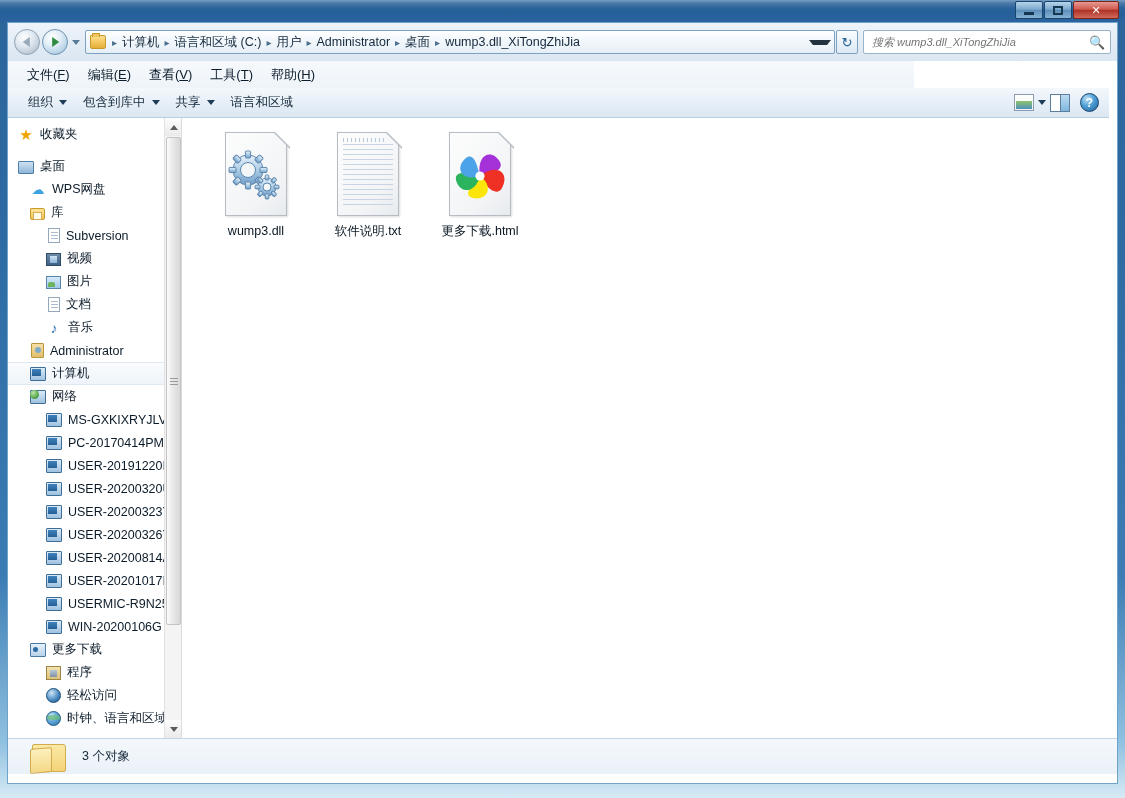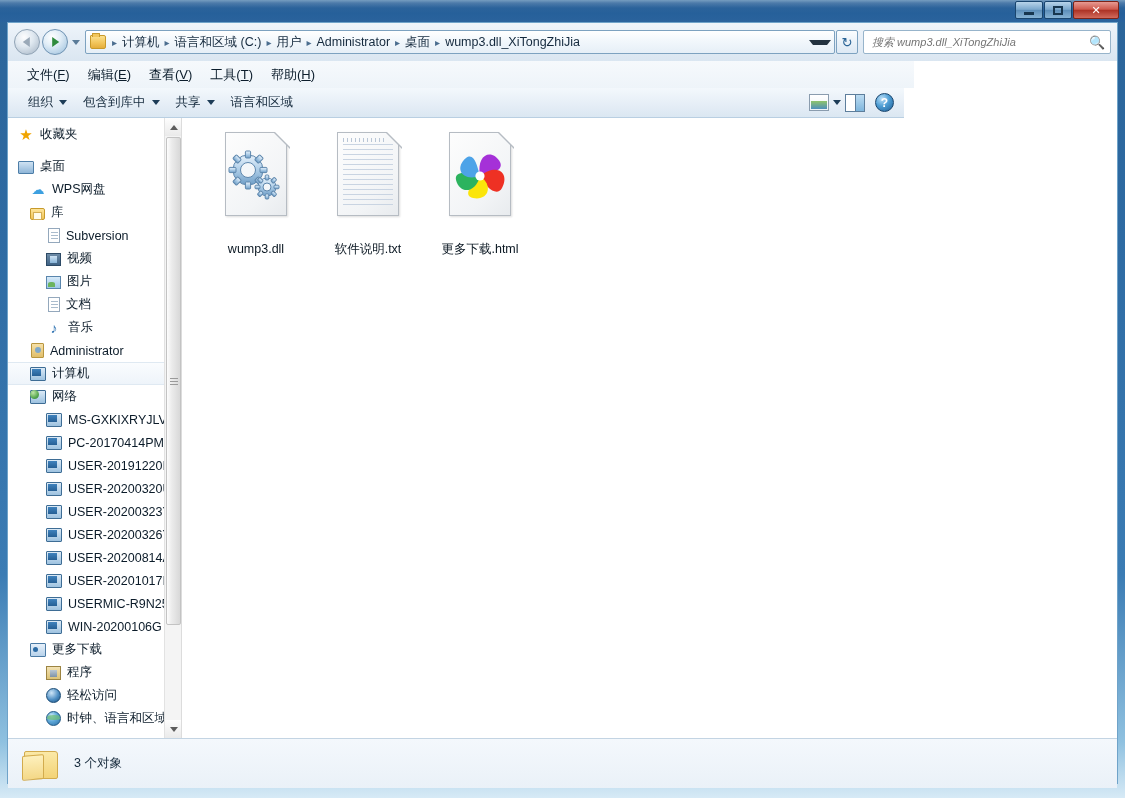--- a/index.html
+++ b/index.html
@@ -210,21 +210,21 @@
     padding: 3px 9px;
     cursor: default;
     white-space: nowrap;
   }
   .menuitem u { text-decoration: underline; }
 
   
   #toolbar {
     position: absolute;
     left: 8px; top: 88px;
-    width: 896px; height: 30px;
+    width: 1101px; height: 30px;
     background: linear-gradient(180deg,#f3f8fc 0%, #e7eff7 50%, #dbe7f2 100%);
     border-bottom: 1px solid #b9cfe2;
     display: flex;
     align-items: center;
     padding: 0 6px 0 12px;
   }
   .tbitem {
     font-size: 12.5px;
     color: #13283b;
     padding: 4px 8px;
@@ -476,21 +476,21 @@
     box-shadow: 1px 1px 2px rgba(0,0,0,.14);
   }
   .page-fold {
     position: absolute; right: -1px; top: -1px;
     width: 0; height: 0;
     border-left: 17px solid transparent;
     border-top: 17px solid #ffffff;
     filter: drop-shadow(-1px 1px 0px #b6bcc3);
   }
   .file-label {
-    margin-top: 24px;
+    margin-top: 6px;
     font-size: 12.5px;
     color: #0a1722;
     line-height: 15px;
     max-width: 106px;
     word-break: break-all;
   }
   
   .txt-lines {
     position: absolute; left: 9px; top: 12px;
     width: 50px; height: 64px;
@@ -498,26 +498,26 @@
   }
   .txt-toprule {
     position: absolute; left: 9px; top: 6px; width: 44px; height: 4px;
     background: repeating-linear-gradient(90deg,#b9c6d6 0 1px, transparent 1px 4px);
   }
 
   
   #statusbar {
     position: absolute;
     left: 8px; top: 738px;
-    width: 1109px; height: 50px;
+    width: 1109px; height: 36px;
     background: linear-gradient(180deg,#f4f8fc 0%, #eaf1f8 100%);
     border-top: 1px solid #c3d4e3;
     display: flex;
     align-items: center;
-    padding-left: 14px;
+    padding-left: 22px;
   }
   #status-folder {
     width: 38px; height: 32px;
     flex: none;
     position: relative;
     margin-right: 14px;
   }
   #status-folder .back {
     position: absolute; left: 2px; top: 3px;
     width: 34px; height: 28px;

